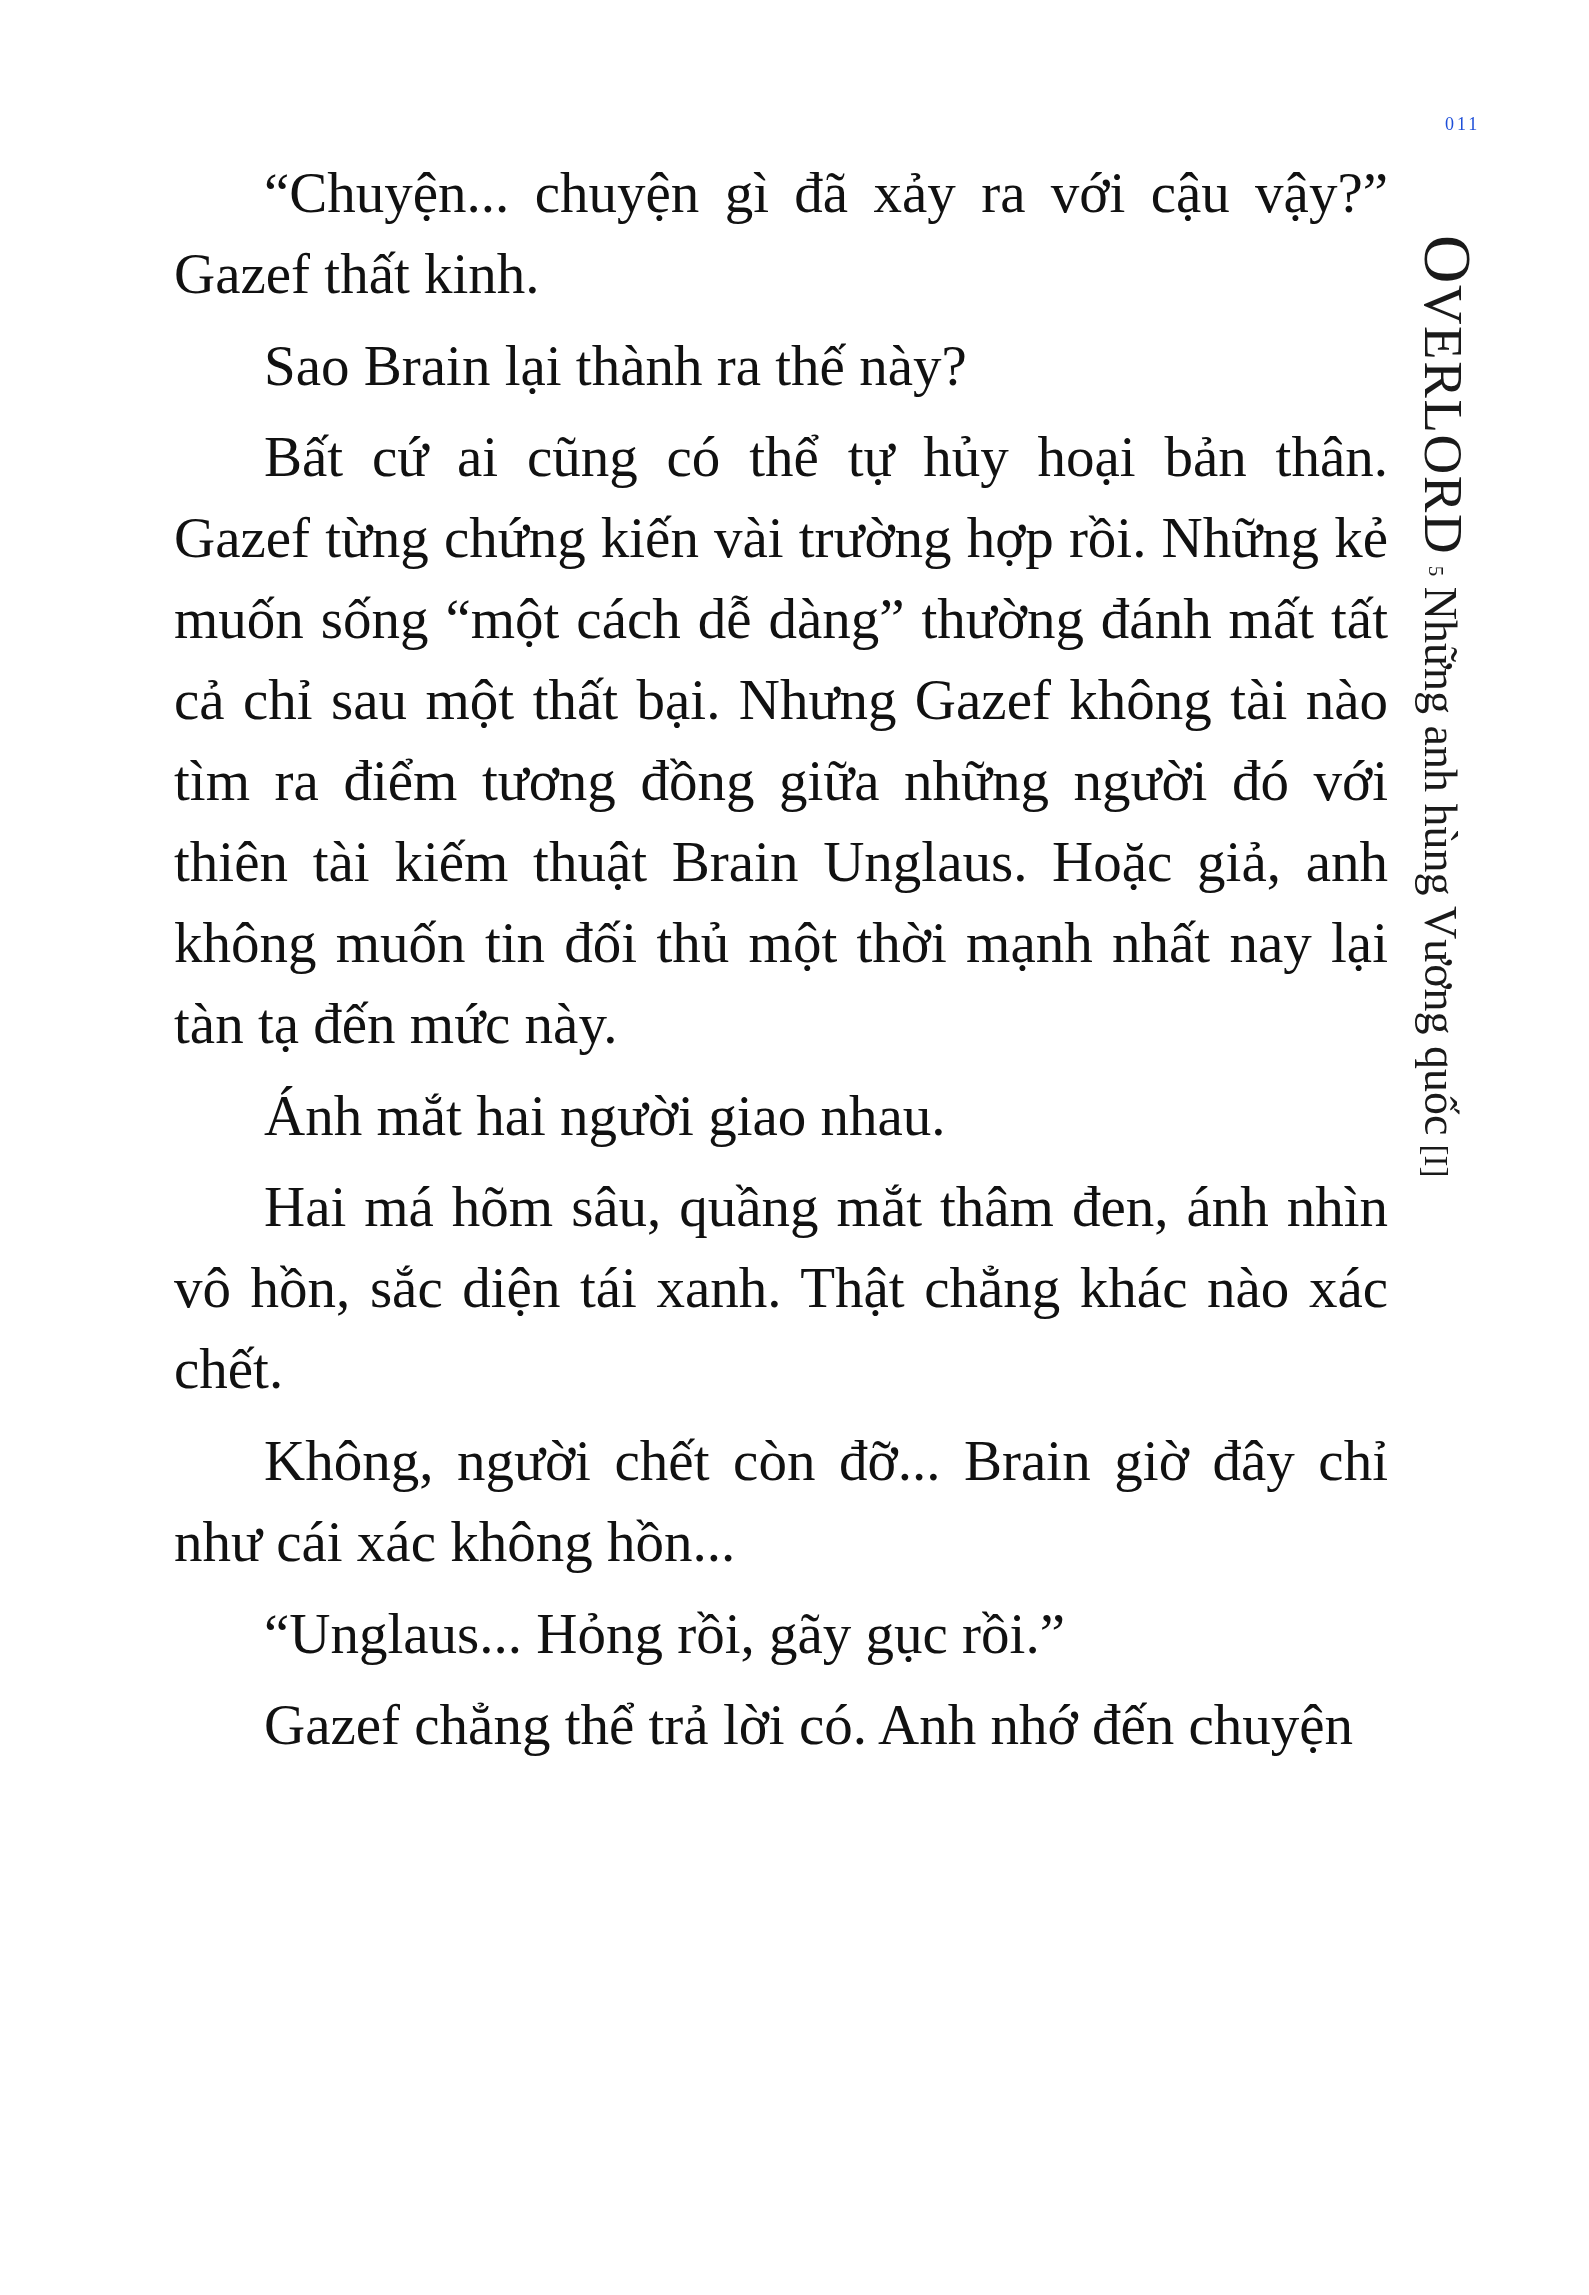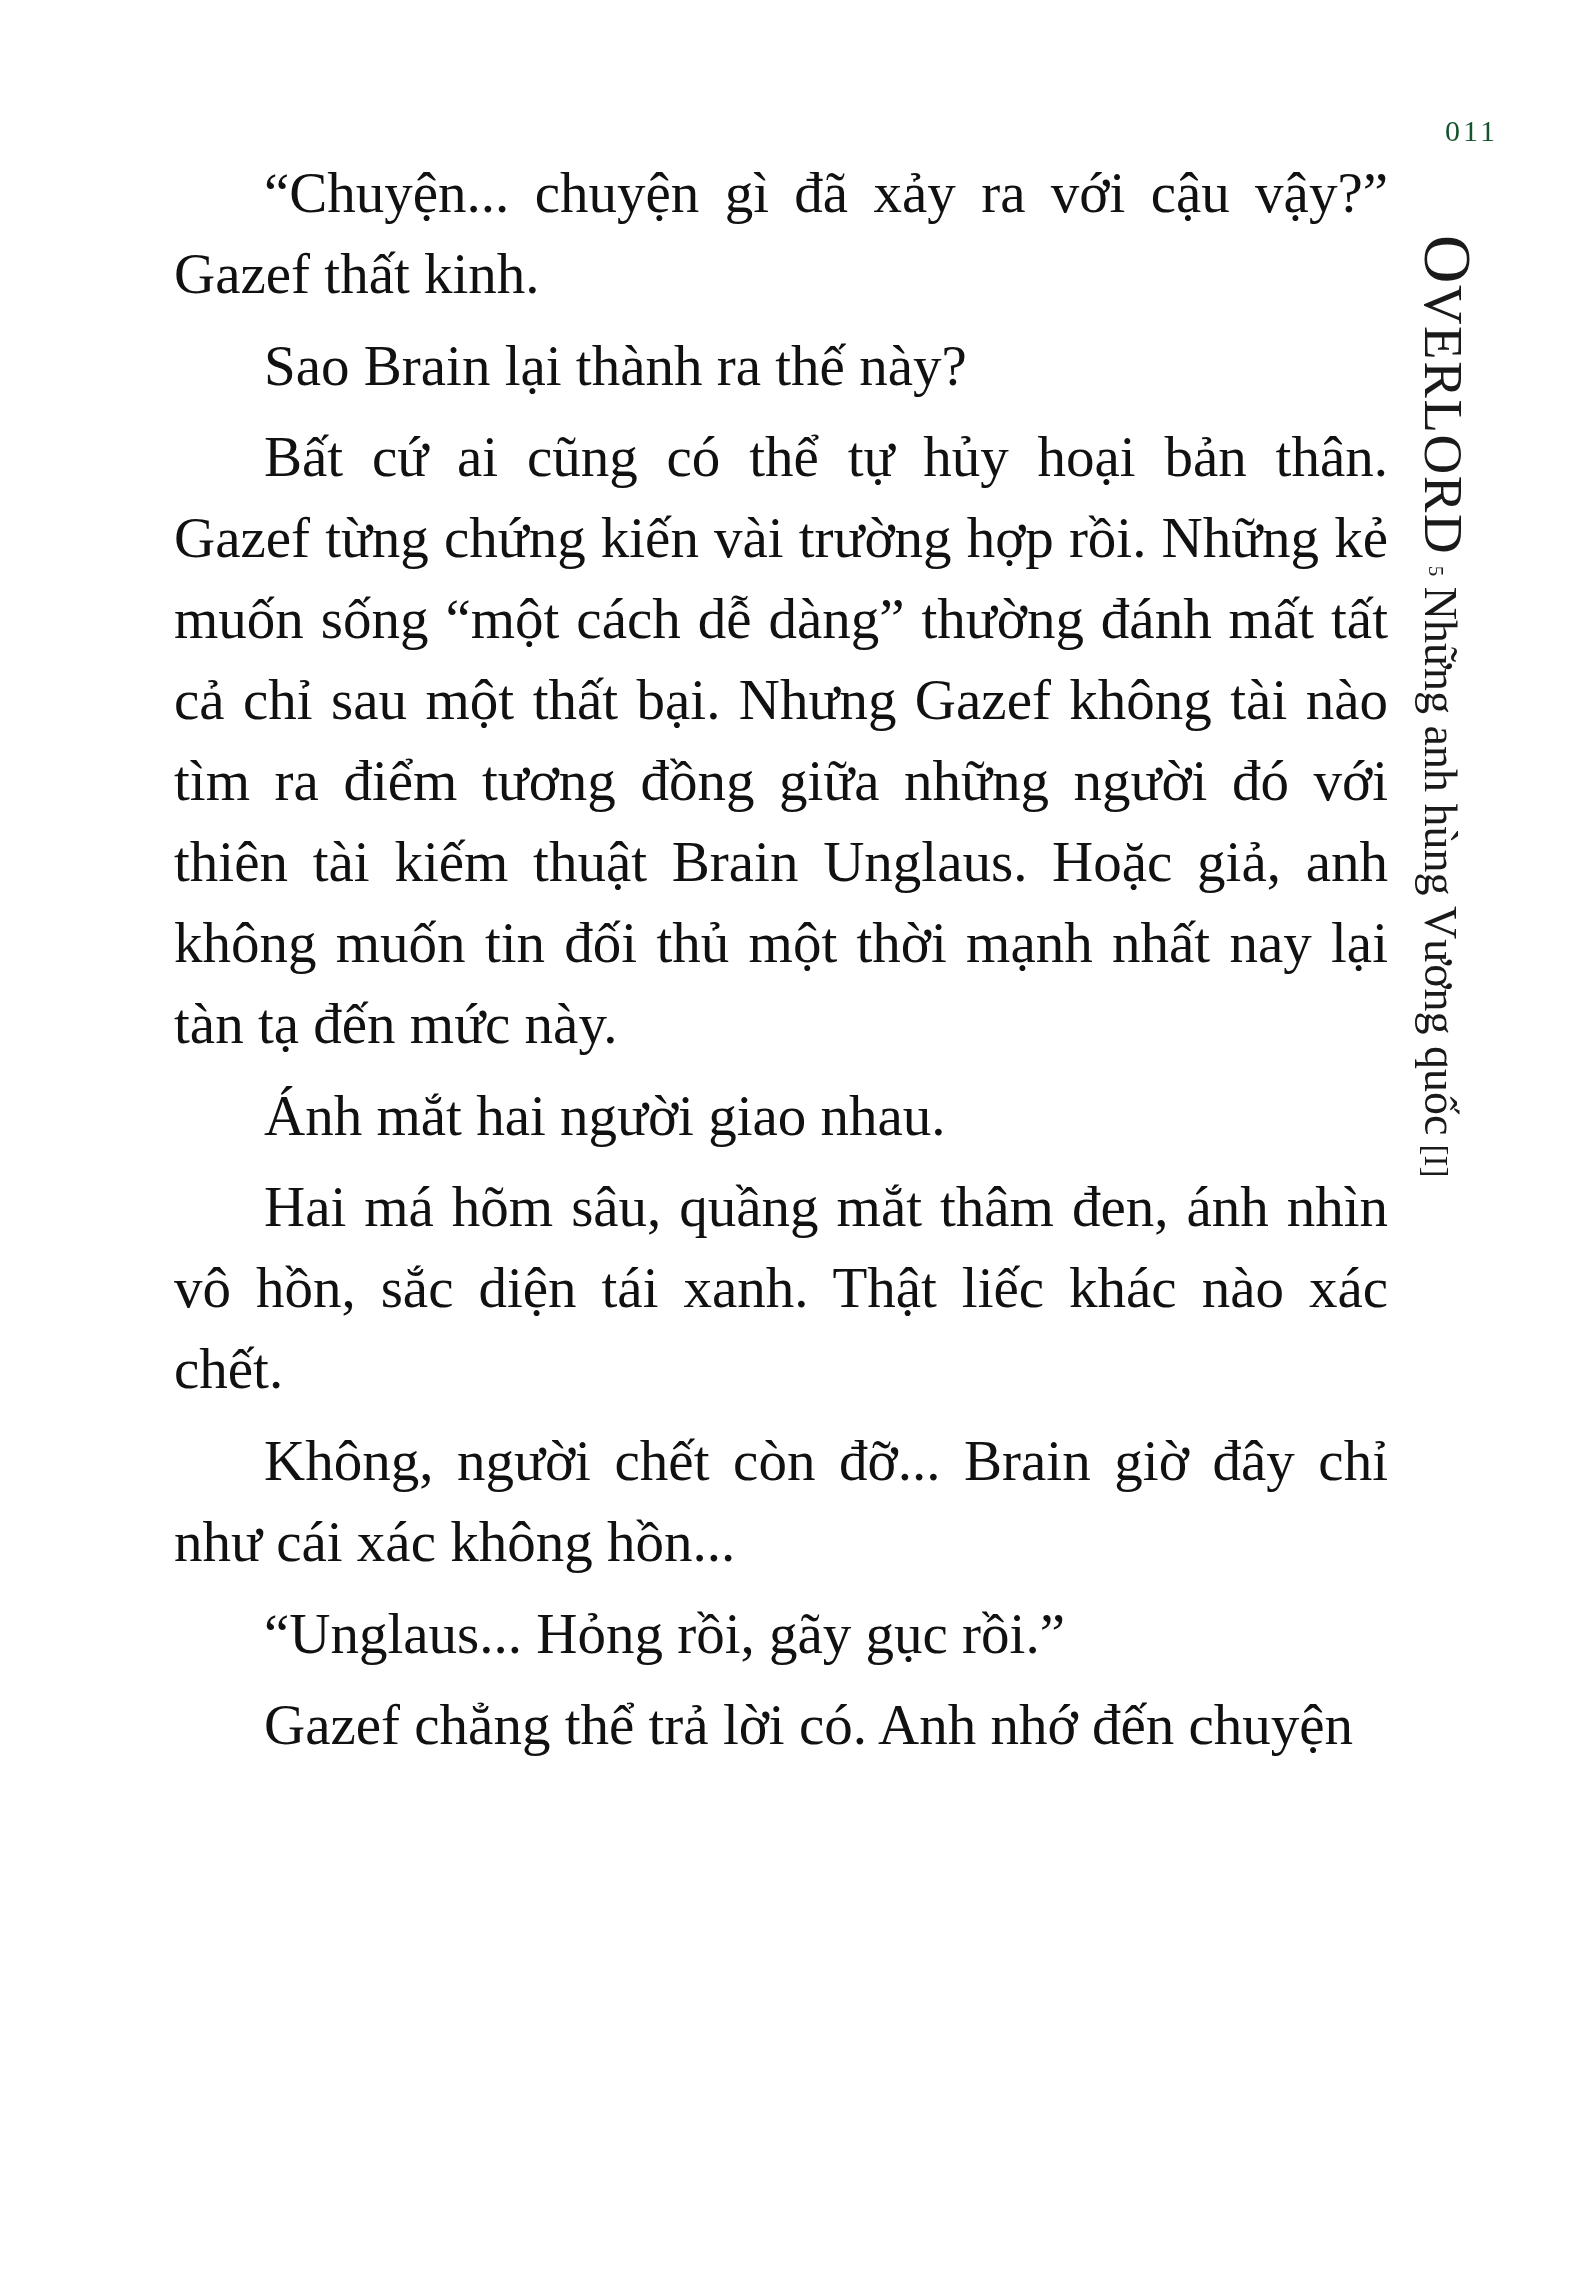--- a/index.html
+++ b/index.html
@@ -1,19 +1,19 @@
 <!DOCTYPE html>
 <html style="font-size:12px"><head>
 <meta charset="utf-8">
 <style>
   html, body { margin:0; padding:0; background:#ffffff; }
   body { width:1589px; height:2295px; position:relative; overflow:hidden;
          font-family:"DejaVu Serif", "Liberation Serif", serif; color:#111; }
-  .page-number { position:absolute; left:1445px; top:114px; font-size:30px;
-                 letter-spacing:3px; font-family:"Liberation Serif", serif; color:#14532d;text-align:center; }
+  .page-number { position:absolute; left:1445px; top:114px; font-size:18px;
+                 letter-spacing:3px; font-family:"Liberation Serif", serif; color:#1d4ed8;text-align:center; }
   .spine { position:absolute; left:1417px; top:235px; width:61px; height:1100px; }
   .spine-text { position:absolute; left:0; top:0; transform-origin:0 0;
                 transform: translate(61px,0) rotate(90deg); white-space:nowrap;
                 font-family:"Liberation Serif", serif; font-size:46px; color:#1a1a1a; line-height:61px; }
   .spine-title { font-size:55px; letter-spacing:1.5px; }
   .spine-title .big { font-size:67px; }
   .spine-vol { font-size:21px; vertical-align:middle; margin:0 10.6px; }
   .spine-sub { font-size:46px; }
   .spine-part { font-size:33px; margin-left:9px; }
   .body-text { position:absolute; left:174px; top:152px; width:1214px;
@@ -30,18 +30,18 @@
   <div class="spine-text">
     <span class="spine-title"><span class="big">O</span><span>VERLORD</span></span><span class="spine-vol">5</span><span class="spine-sub">Những anh hùng Vương quốc</span><span class="spine-part">[I]</span>
   </div>
 </div>
 
 <div class="body-text">
   <p class="para">“Chuyện... chuyện gì đã xảy ra với cậu vậy?” Gazef thất kinh.</p>
   <p class="para gap">Sao Brain lại thành ra thế này?</p>
   <p class="para gap">Bất cứ ai cũng có thể tự hủy hoại bản thân. Gazef từng chứng kiến vài trường hợp rồi. Những kẻ muốn sống “một cách dễ dàng” thường đánh mất tất cả chỉ sau một thất bại. Nhưng Gazef không tài nào tìm ra điểm tương đồng giữa những người đó với thiên tài kiếm thuật Brain Unglaus. Hoặc giả, anh không muốn tin đối thủ một thời mạnh nhất nay lại tàn tạ đến mức này.</p>
   <p class="para gap">Ánh mắt hai người giao nhau.</p>
-  <p class="para gap">Hai má hõm sâu, quầng mắt thâm đen, ánh nhìn vô hồn, sắc diện tái xanh. Thật liếc khác nào xác chết.</p>
+  <p class="para gap">Hai má hõm sâu, quầng mắt thâm đen, ánh nhìn vô hồn, sắc diện tái xanh. Thật chẳng khác nào xác chết.</p>
   <p class="para gap">Không, người chết còn đỡ... Brain giờ đây chỉ như cái xác không hồn...</p>
   <p class="para gap">“Unglaus... Hỏng rồi, gãy gục rồi.”</p>
   <p class="para gap">Gazef chẳng thể trả lời có. Anh nhớ đến chuyện</p>
 </div>
 
 
 </body></html>

